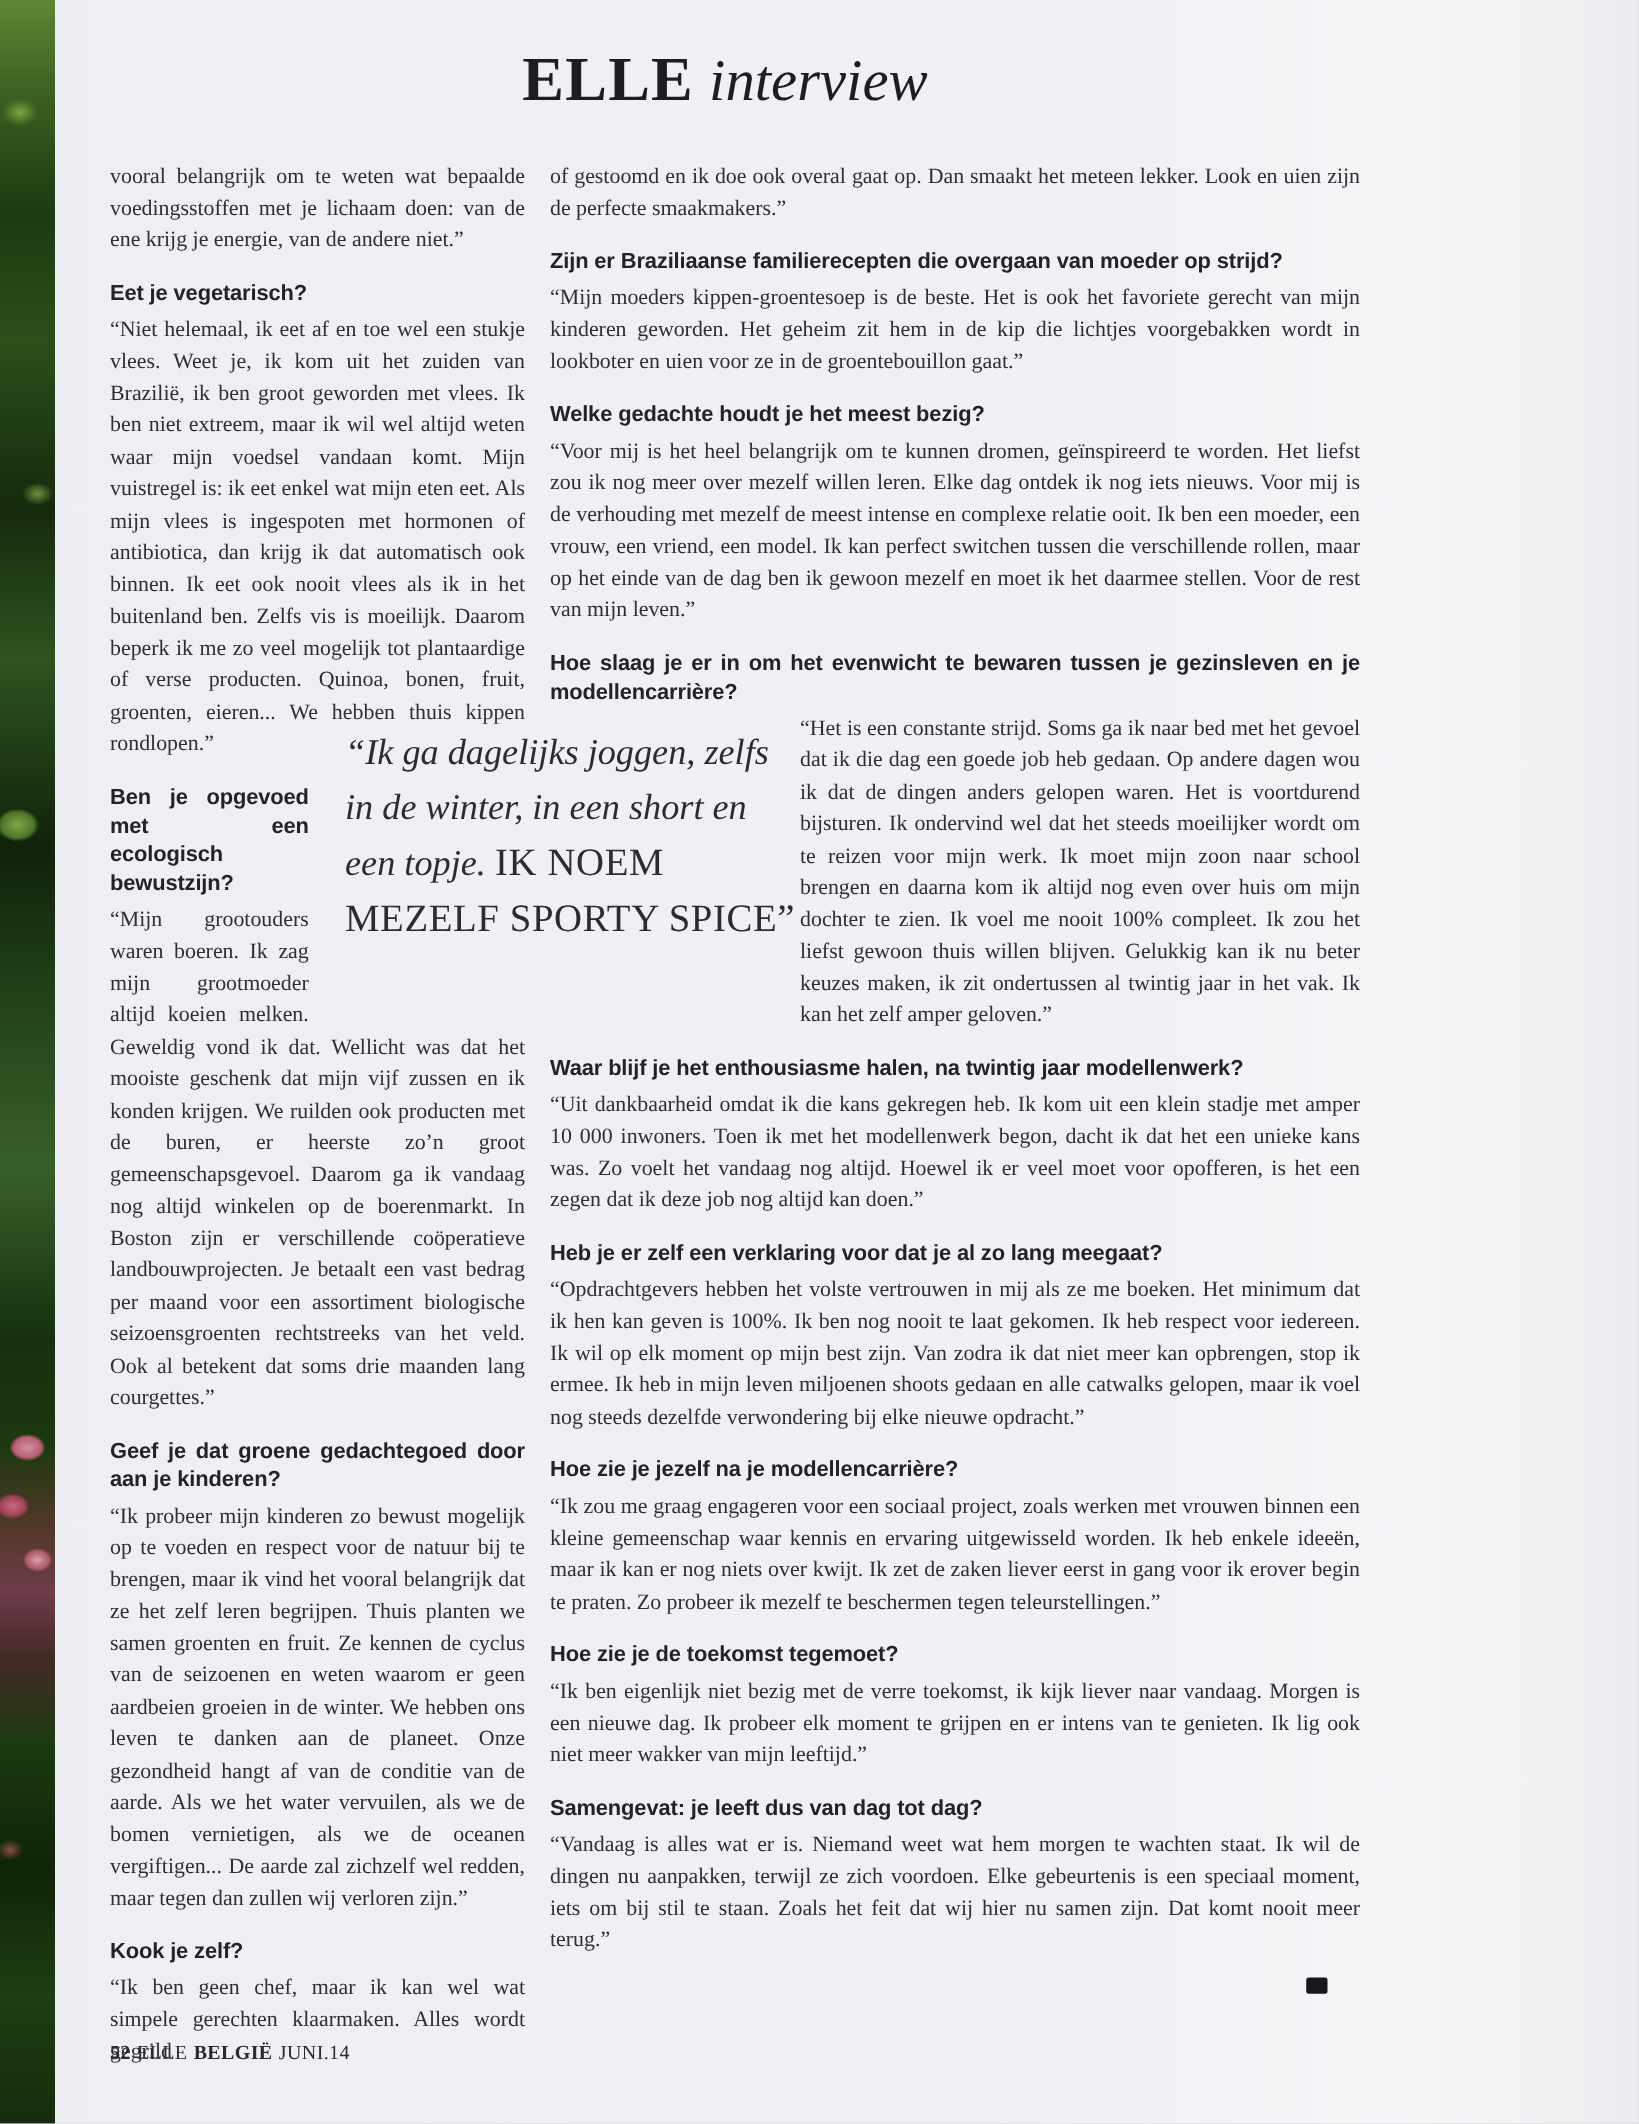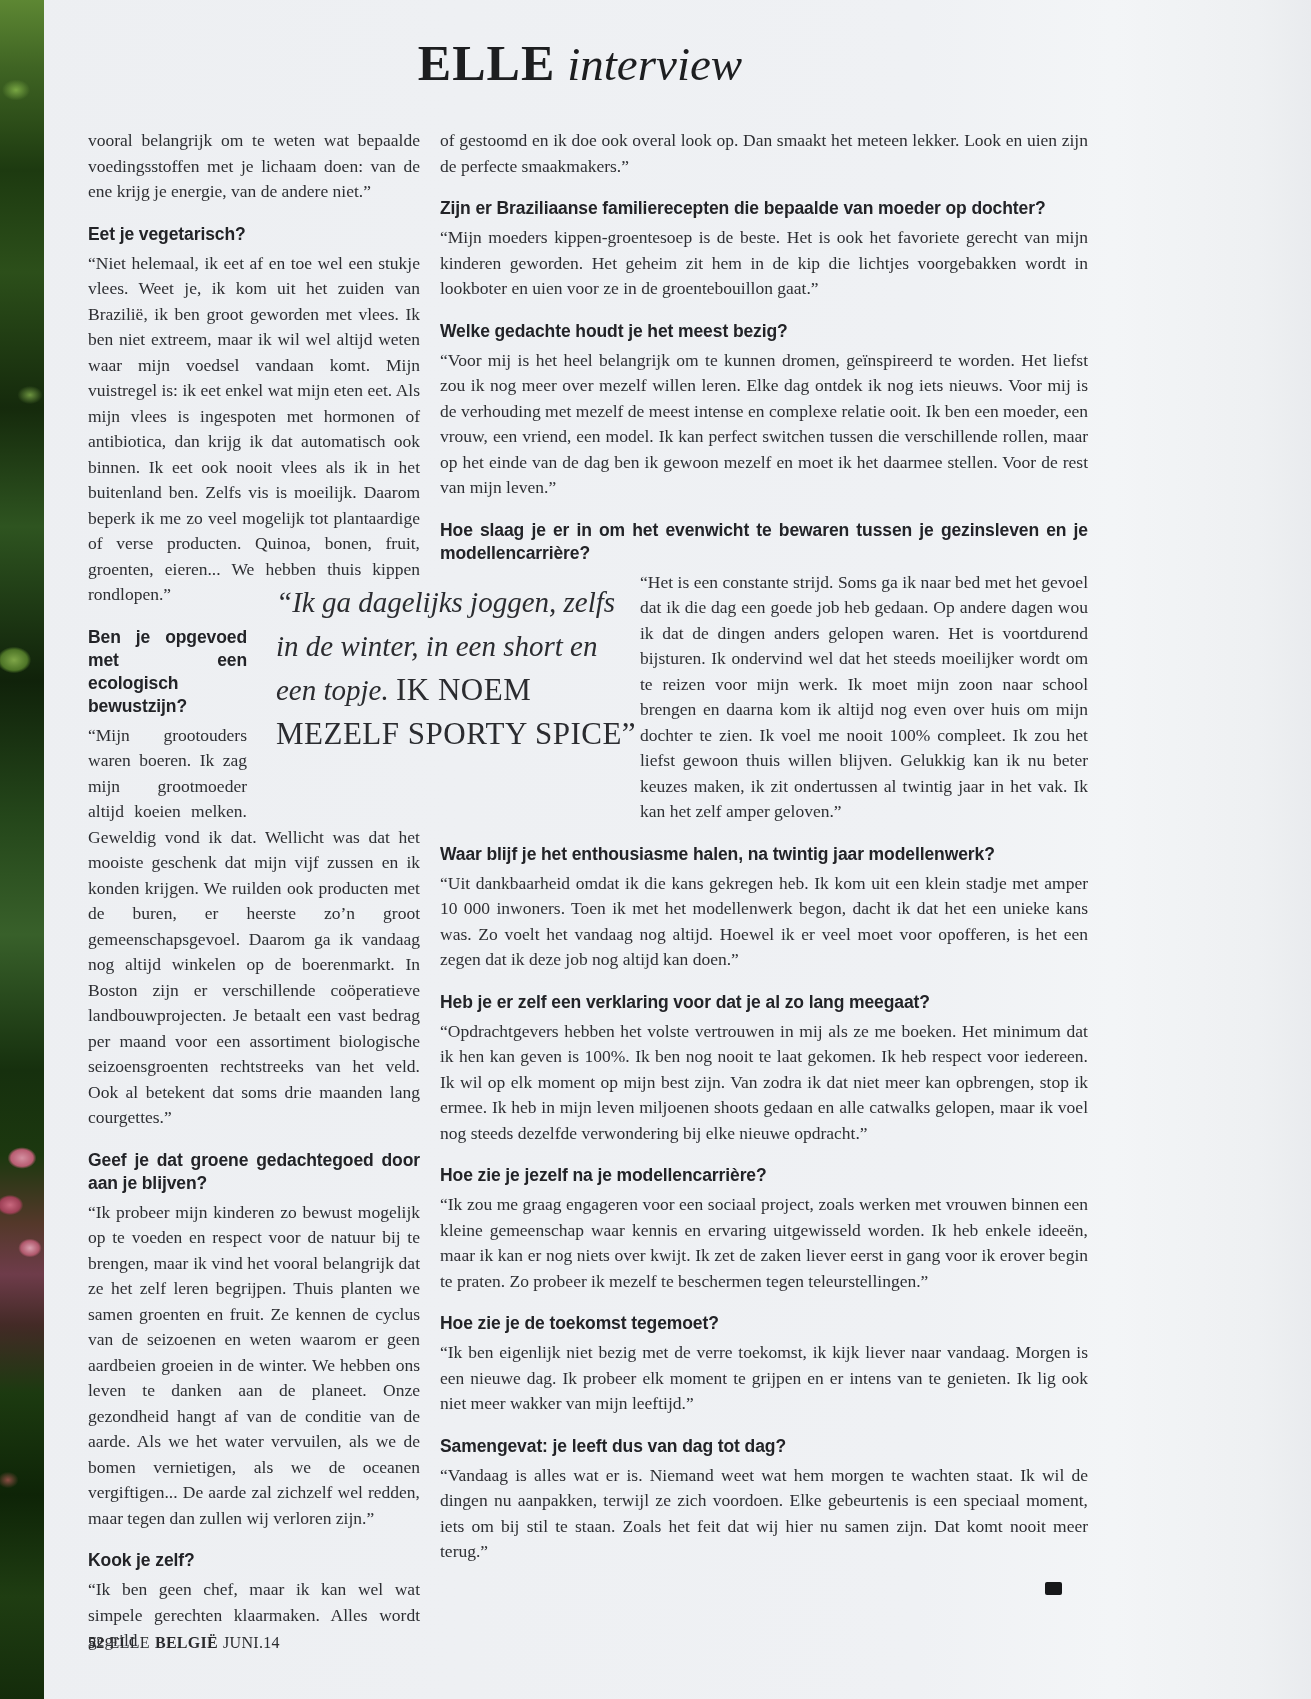--- a/index.html
+++ b/index.html
@@ -76,35 +76,35 @@
       <p class="a">“Niet helemaal, ik eet af en toe wel een stukje vlees. Weet je, ik kom uit het zuiden van Brazilië, ik ben groot geworden met vlees. Ik ben niet extreem, maar ik wil wel altijd weten waar mijn voedsel vandaan komt. Mijn vuistregel is: ik eet enkel wat mijn eten eet. Als mijn vlees is ingespoten met hormonen of antibiotica, dan krijg ik dat automatisch ook binnen. Ik eet ook nooit vlees als ik in het buitenland ben. Zelfs vis is moeilijk. Daarom beperk ik me zo veel mogelijk tot plantaardige of verse producten. Quinoa, bonen, fruit, groenten, eieren... We hebben thuis kippen rondlopen.”</p>
     </div>
 
     <div class="qa">
       <div class="wrap-spacer-right"></div>
       <h3 class="q">Ben je opgevoed met een ecologisch bewustzijn?</h3>
       <p class="a">“Mijn grootouders waren boeren. Ik zag mijn grootmoeder altijd koeien melken. Geweldig vond ik dat. Wellicht was dat het mooiste geschenk dat mijn vijf zussen en ik konden krijgen. We ruilden ook producten met de buren, er heerste zo’n groot gemeenschapsgevoel. Daarom ga ik vandaag nog altijd winkelen op de boerenmarkt. In Boston zijn er verschillende coöperatieve landbouwprojecten. Je betaalt een vast bedrag per maand voor een assortiment biologische seizoensgroenten rechtstreeks van het veld. Ook al betekent dat soms drie maanden lang courgettes.”</p>
     </div>
 
     <div class="qa">
-      <h3 class="q">Geef je dat groene gedachtegoed door aan je blijven?</h3>
+      <h3 class="q">Geef je dat groene gedachtegoed door aan je kinderen?</h3>
       <p class="a">“Ik probeer mijn kinderen zo bewust mogelijk op te voeden en respect voor de natuur bij te brengen, maar ik vind het vooral belangrijk dat ze het zelf leren begrijpen. Thuis planten we samen groenten en fruit. Ze kennen de cyclus van de seizoenen en weten waarom er geen aardbeien groeien in de winter. We hebben ons leven te danken aan de planeet. Onze gezondheid hangt af van de conditie van de aarde. Als we het water vervuilen, als we de bomen vernietigen, als we de oceanen vergiftigen... De aarde zal zichzelf wel redden, maar tegen dan zullen wij verloren zijn.”</p>
     </div>
 
     <div class="qa">
       <h3 class="q">Kook je zelf?</h3>
       <p class="a">“Ik ben geen chef, maar ik kan wel wat simpele gerechten klaarmaken. Alles wordt gegrild</p>
     </div>
   </div>
 
   <div class="col col-right">
-    <p class="intro">of gestoomd en ik doe ook overal look op. Dan smaakt het meteen lekker. Look en uien zijn de perfecte smaakmakers.”</p>
+    <p class="intro">of gestoomd en ik doe ook overal gaat op. Dan smaakt het meteen lekker. Look en uien zijn de perfecte smaakmakers.”</p>
 
     <div class="qa">
-      <h3 class="q">Zijn er Braziliaanse familierecepten die bepaalde van moeder op dochter?</h3>
+      <h3 class="q">Zijn er Braziliaanse familierecepten die overgaan van moeder op strijd?</h3>
       <p class="a">“Mijn moeders kippen-groentesoep is de beste. Het is ook het favoriete gerecht van mijn kinderen geworden. Het geheim zit hem in de kip die lichtjes voorgebakken wordt in lookboter en uien voor ze in de groentebouillon gaat.”</p>
     </div>
 
     <div class="qa">
       <h3 class="q">Welke gedachte houdt je het meest bezig?</h3>
       <p class="a">“Voor mij is het heel belangrijk om te kunnen dromen, geïnspireerd te worden. Het liefst zou ik nog meer over mezelf willen leren. Elke dag ontdek ik nog iets nieuws. Voor mij is de verhouding met mezelf de meest intense en complexe relatie ooit. Ik ben een moeder, een vrouw, een vriend, een model. Ik kan perfect switchen tussen die verschillende rollen, maar op het einde van de dag ben ik gewoon mezelf en moet ik het daarmee stellen. Voor de rest van mijn leven.”</p>
     </div>
 
     <div class="qa">
       <h3 class="q">Hoe slaag je er in om het evenwicht te bewaren tussen je gezinsleven en je modellencarrière?</h3>

